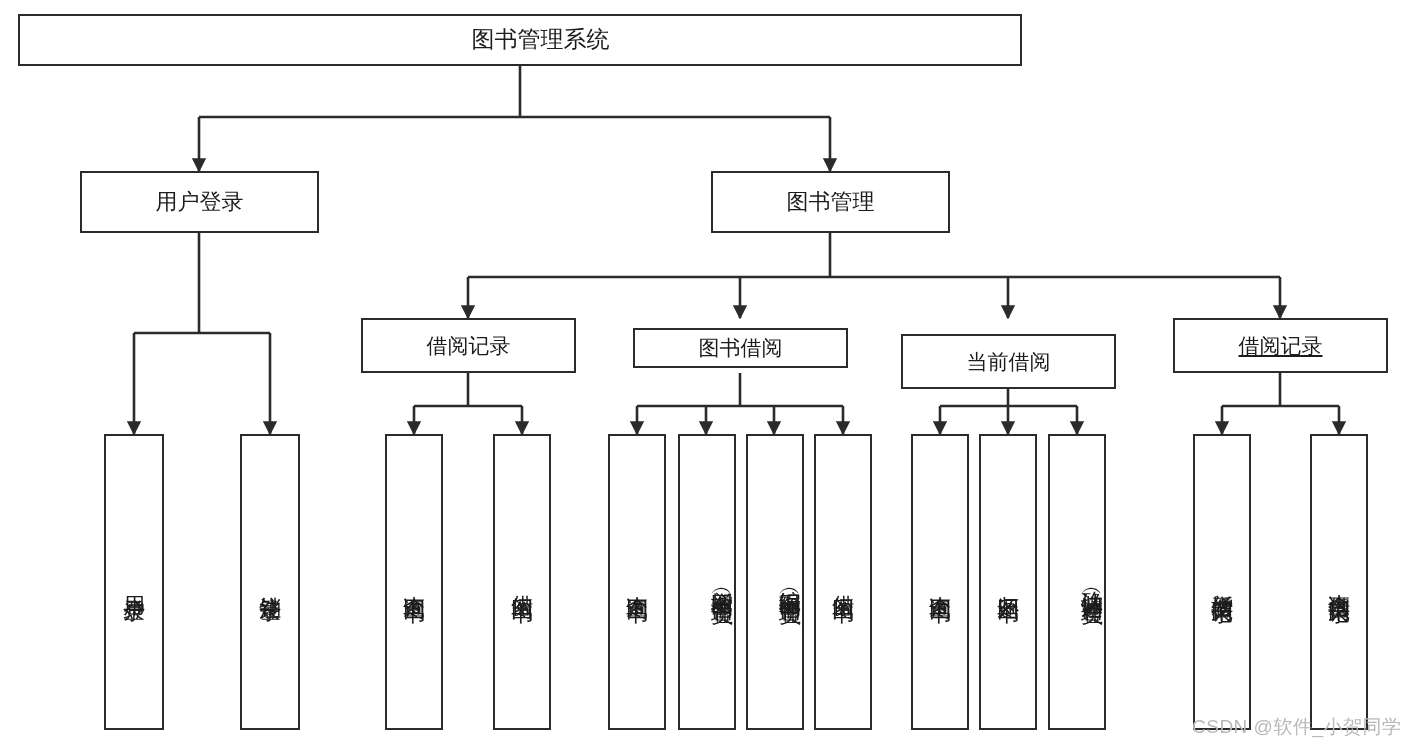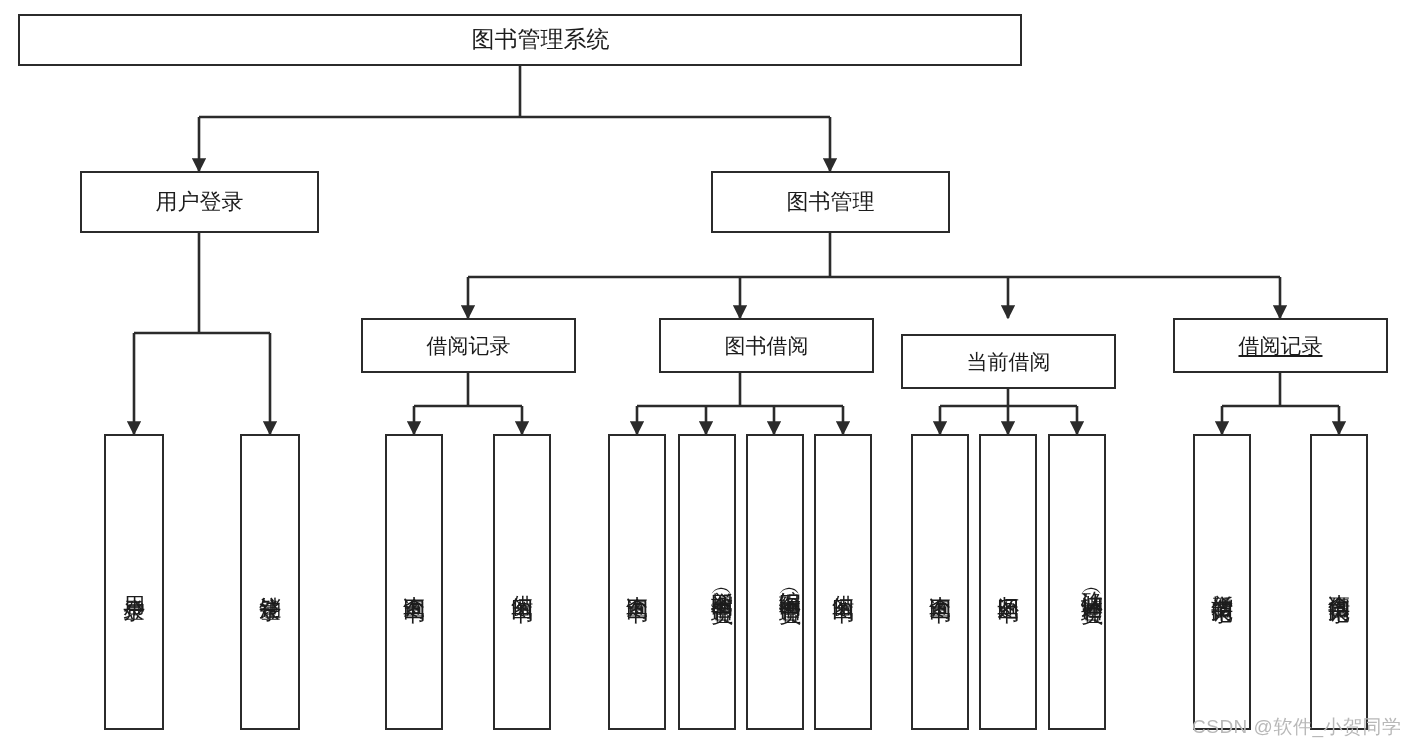--- a/index.html
+++ b/index.html
@@ -138,21 +138,21 @@
   <div class="node lvl2" style="left:80px; top:171px; width:239px; height:62px;">
     <span>用户登录</span>
   </div>
   <div class="node lvl2" style="left:711px; top:171px; width:239px; height:62px;">
     <span>图书管理</span>
   </div>
 
   <div class="node lvl3" style="left:361px; top:318px; width:215px; height:55px;">
     <span>借阅记录</span>
   </div>
-  <div class="node lvl3" style="left:633px; top:318px; width:215px; height:55px;margin-left:26px;">
+  <div class="node lvl3" style="left:633px; top:328px; width:215px; height:40px;">
     <span>图书借阅</span>
   </div>
   <div class="node lvl3" style="left:901px; top:334px; width:215px; height:55px;">
     <span>当前借阅</span>
   </div>
   <div class="node lvl3" style="left:1173px; top:318px; width:215px; height:55px;text-decoration:underline;">
     <span>借阅记录</span>
   </div>
 
   <div class="node leaf" style="left:104px; top:434px; width:60px; height:296px;">

